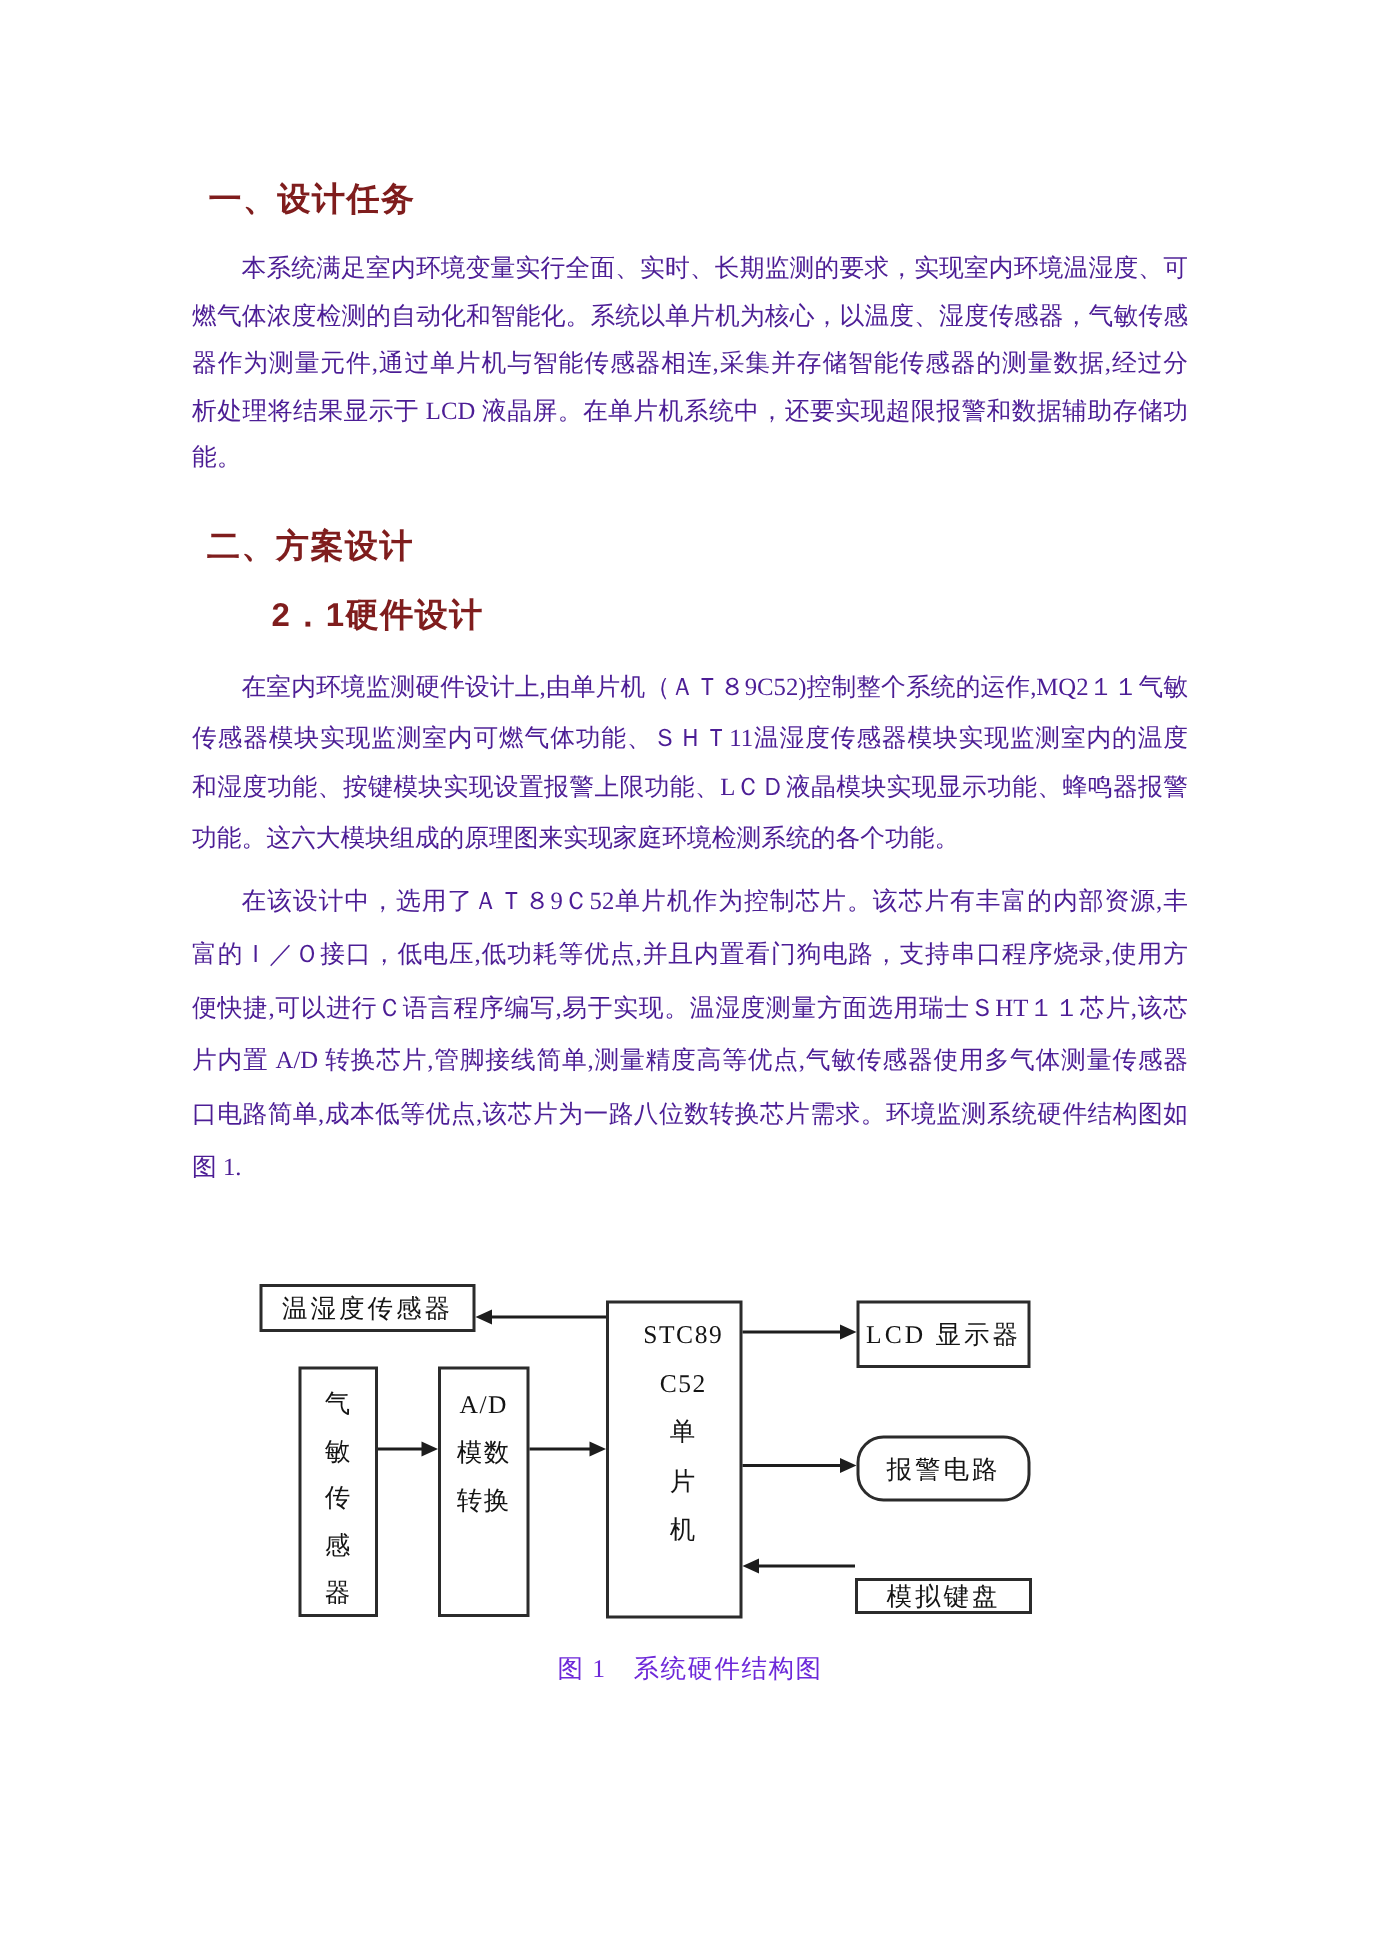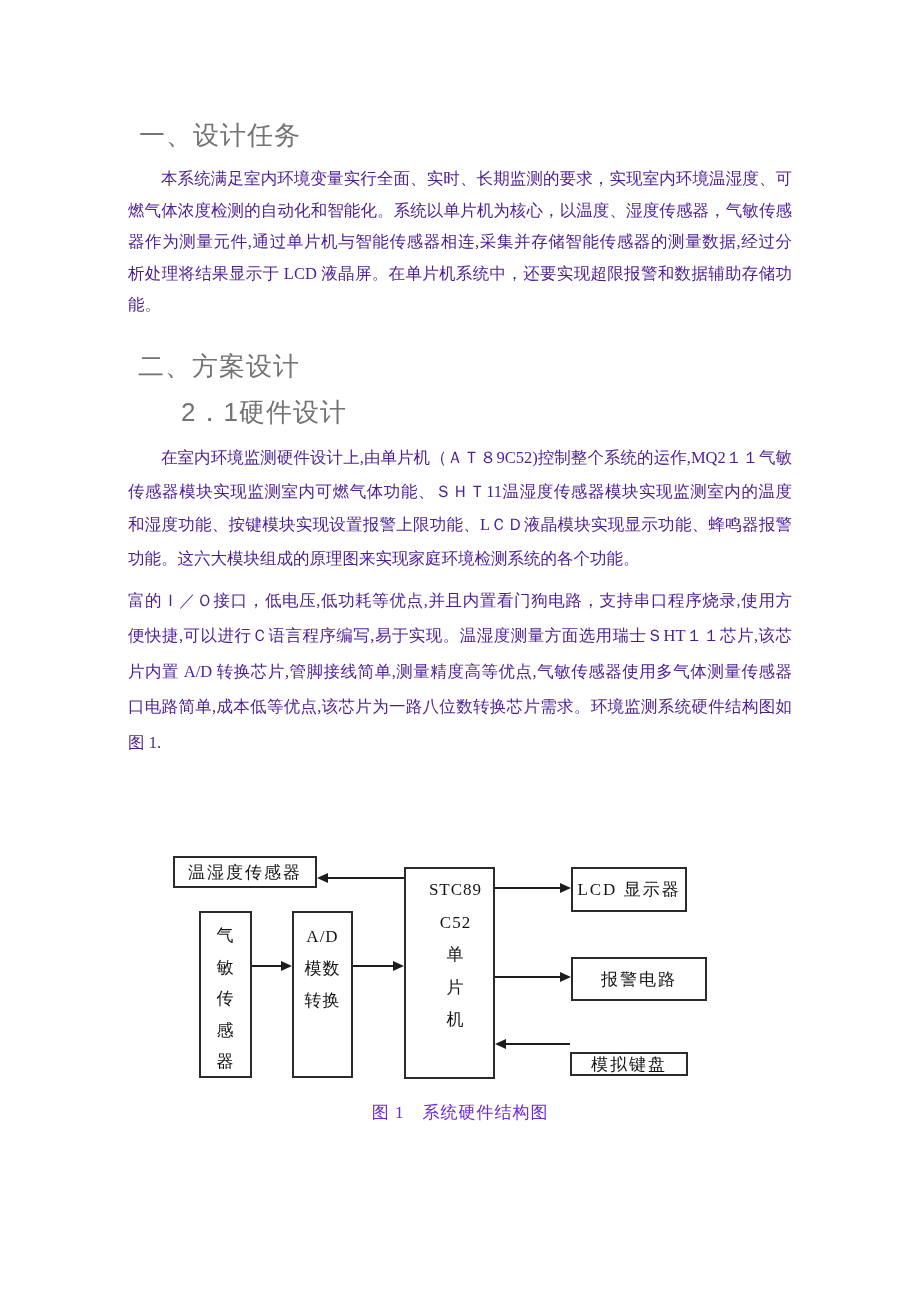--- a/index.html
+++ b/index.html
@@ -4,21 +4,21 @@
 <style>
   html,body{margin:0;padding:0;}
   body{
     width:920px;height:1302px;background:#ffffff;position:relative;
     font-family:"Liberation Serif","DejaVu Serif",serif;color:#1b1b1b;
     overflow:hidden;
   }
   .abs{position:absolute;}
   .h-major{
     font-family:"Liberation Sans","DejaVu Sans",sans-serif;
-    font-weight:normal;font-size:26px;letter-spacing:1px;color:#737373;white-space:nowrap;
+    font-weight:bold;font-size:22px;letter-spacing:1px;color:#7f1d1d;white-space:nowrap;
   }
   .para{left:128px;width:664px;}
   .bline{
     font-size:16.5px;color:#4c1d95;
     text-align:justify;text-align-last:justify;
   }
   .bline.last{text-align-last:left;}
   .bline.first{text-indent:2em;}
   .p1 .bline{line-height:31.6px;height:31.6px;}
   .p2 .bline{line-height:33.5px;height:33.5px;}
@@ -60,20 +60,21 @@
 <div class="abs h-major" style="left:138px;top:395px;margin-left:43px;">2．1硬件设计</div>
 
 <div class="abs para p2" style="top:441px;">
   <div class="bline first">在室内环境监测硬件设计上,由单片机（ＡＴ８9C52)控制整个系统的运作,MQ2１１气敏</div>
   <div class="bline">传感器模块实现监测室内可燃气体功能、ＳＨＴ11温湿度传感器模块实现监测室内的温度</div>
   <div class="bline">和湿度功能、按键模块实现设置报警上限功能、LＣＤ液晶模块实现显示功能、蜂鸣器报警</div>
   <div class="bline last">功能。这六大模块组成的原理图来实现家庭环境检测系统的各个功能。</div>
 </div>
 
 <div class="abs para p3" style="top:583px;">
+  <div class="bline first">在该设计中，选用了ＡＴ８9Ｃ52单片机作为控制芯片。该芯片有丰富的内部资源,丰</div>
   <div class="bline">富的Ｉ／Ｏ接口，低电压,低功耗等优点,并且内置看门狗电路，支持串口程序烧录,使用方</div>
   <div class="bline">便快捷,可以进行Ｃ语言程序编写,易于实现。温湿度测量方面选用瑞士ＳHT１１芯片,该芯</div>
   <div class="bline">片内置 A/D 转换芯片,管脚接线简单,测量精度高等优点,气敏传感器使用多气体测量传感器</div>
   <div class="bline">口电路简单,成本低等优点,该芯片为一路八位数转换芯片需求。环境监测系统硬件结构图如</div>
   <div class="bline last">图 1.</div>
 </div>
 
 <div class="abs" style="left:0;top:0;width:920px;height:1302px;pointer-events:none;">
 
   <div class="dbox center1" style="left:173px;top:856px;width:144px;height:32px;">
@@ -99,21 +100,21 @@
     <div>C52</div>
     <div>单</div>
     <div>片</div>
     <div>机</div>
   </div>
 
   <div class="dbox center1" style="left:571px;top:867px;width:116px;height:45px;">
     <span>LCD 显示器</span>
   </div>
 
-  <div class="dbox center1" style="left:571px;top:957px;width:136px;height:44px;">
+  <div class="dbox center1" style="left:571px;top:957px;width:116px;height:44px;border-radius:18px;">
     <span>报警电路</span>
   </div>
 
   <div class="dbox center1" style="left:570px;top:1052px;width:118px;height:24px;">
     <span>模拟键盘</span>
   </div>
 
   <div>
     <div class="aline" style="left:322px;top:877px;width:82px;"></div>
     <div class="ahead-l" style="left:317px;top:873px;"></div>

